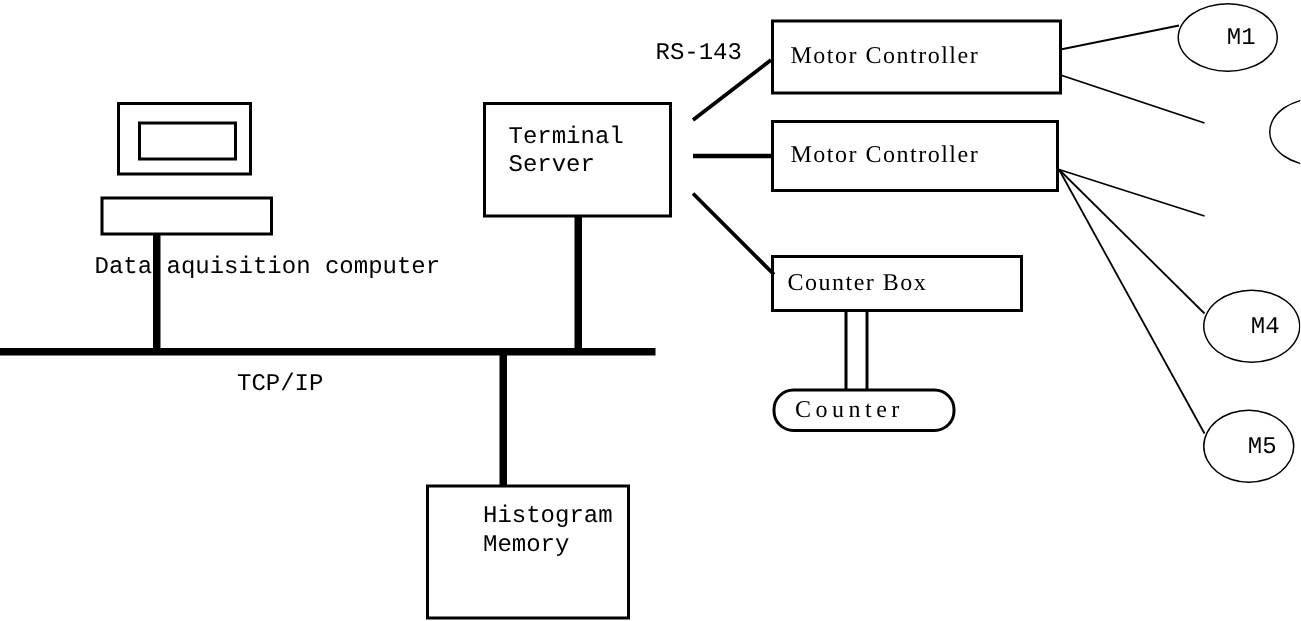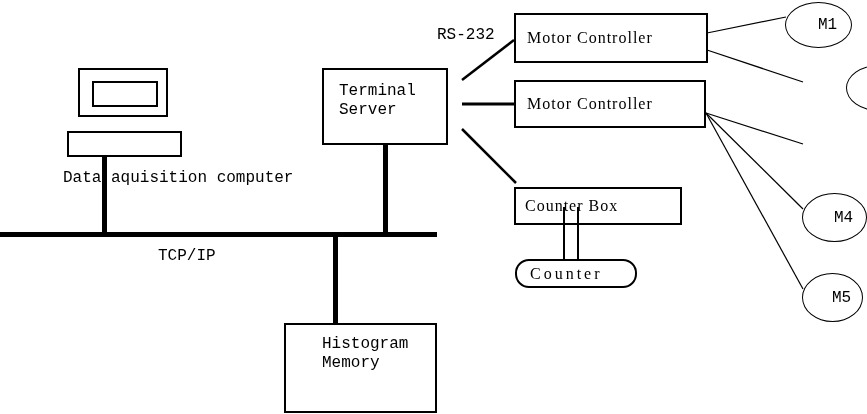--- a/index.html
+++ b/index.html
@@ -14,21 +14,21 @@
   }
   .node{position:absolute;box-sizing:border-box;background:#fff;z-index:1;}
   .rect{border:2px solid #000;}
   .ellipse{border:1.5px solid #000;border-radius:50%;display:flex;align-items:center;justify-content:center;padding-left:18px;}
   .flabel{position:absolute;white-space:nowrap;z-index:2;line-height:17px;}
   .vcenter{display:flex;align-items:center;font-family:Liberation Serif, serif;}
   svg.wires{position:absolute;left:0;top:0;z-index:5;pointer-events:none;}
   #terminal-server{padding:12px 0 0 15px;line-height:19px;}
   #histogram-memory{padding:10px 0 0 36px;line-height:19px;}
   #mc1,#mc2{padding-left:11px;letter-spacing:1px;}
-  #counter-box{padding-left:9px;letter-spacing:1px;margin-top:17px;}
+  #counter-box{padding-left:9px;letter-spacing:1px;}
   #counter{padding-left:13px;letter-spacing:3px;border-radius:14px;}
 </style>
 </head>
 <body>
 
 <div class="canvas">
 
   <div class="node rect" id="monitor-outer" style="left:78px;top:68px;width:90px;height:49px;"></div>
   <div class="node rect" id="monitor-screen" style="left:92px;top:81px;width:66px;height:26px;"></div>
   <div class="node rect" id="keyboard" style="left:67px;top:131px;width:115px;height:26px;"></div>
@@ -45,38 +45,38 @@
     <span>Motor Controller</span>
   </div>
 
   <div class="node rect vcenter" id="counter-box" style="left:514px;top:170px;width:168px;height:38px;">
     <span>Counter Box</span>
   </div>
   <div class="node rect vcenter" id="counter" style="left:515px;top:259px;width:122px;height:29px;">
     <span>Counter</span>
   </div>
 
-  <div class="node rect" id="histogram-memory" style="left:284px;top:323px;width:153px;height:90px;">
+  <div class="node rect" id="histogram-memory" style="left:284px;top:323px;width:136px;height:90px;">
     <span>Histogram Memory</span>
   </div>
 
   <div class="node ellipse" style="left:785px;top:2px;width:67px;height:46px;text-align:right;">
     <span>M1</span>
   </div>
   <div class="node ellipse" style="left:846px;top:65px;width:65px;height:46px;">
     <span>M2</span>
   </div>
   <div class="node ellipse" style="left:802px;top:193px;width:65px;height:49px;">
     <span>M4</span>
   </div>
   <div class="node ellipse" style="left:802px;top:273px;width:61px;height:49px;">
     <span>M5</span>
   </div>
 
-  <div class="flabel" style="left:437px;top:27px;">RS-232</div>
+  <div class="flabel" style="left:437px;top:27px;">RS-143</div>
   <div class="flabel" style="left:130px;top:248px;margin-left:28px;">TCP/IP</div>
 
   <svg class="wires" width="867" height="414" viewBox="0 0 867 414">
 
     <line x1="0" y1="234.5" x2="437" y2="234.5" stroke="#000" stroke-width="5"></line>
     <line x1="104.5" y1="156" x2="104.5" y2="233" stroke="#000" stroke-width="5"></line>
     <line x1="385.5" y1="144" x2="385.5" y2="233" stroke="#000" stroke-width="5"></line>
     <line x1="335.5" y1="236" x2="335.5" y2="324" stroke="#000" stroke-width="5"></line>
 
     <line x1="462" y1="80" x2="514" y2="40" stroke="#000" stroke-width="2.5"></line>

